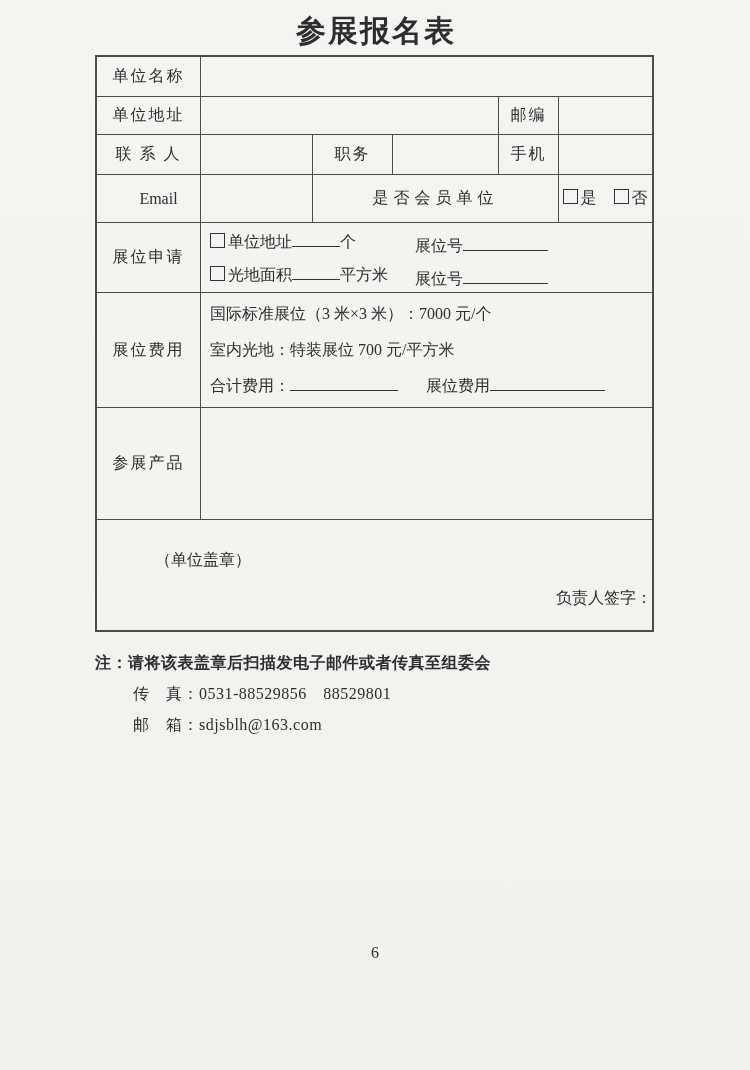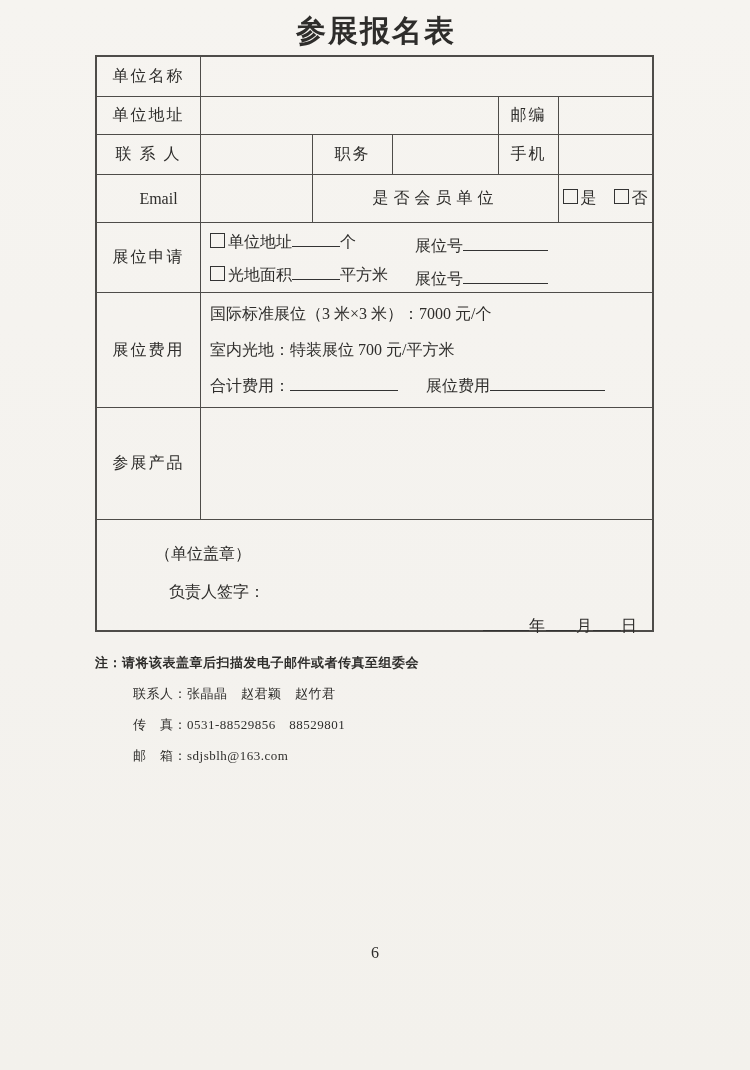--- a/index.html
+++ b/index.html
@@ -42,25 +42,25 @@
   .cb{display:inline-block;width:13px;height:13px;border:1.5px solid #333;margin-right:3px;vertical-align:-1px;background:transparent;}
   .blank{display:inline-block;border-bottom:1.5px solid #333;height:15px;vertical-align:baseline;}
   .bw48{width:48px;} .bw85{width:85px;} .bw108{width:108px;} .bw115{width:115px;}
   .bw46{width:46px;} .bw30{width:30px;} .bw28{width:28px;}
 
   .content-col{flex-direction:column;align-items:stretch;justify-content:center;padding:2px 0 2px 9px;}
   .bl{position:relative;line-height:33px;white-space:nowrap;}
   .boothno{position:absolute;left:205px;top:4px;}
   .fee-line{line-height:36px;white-space:nowrap;}
   .opinion-col{flex-direction:column;align-items:stretch;justify-content:flex-start;padding:12px 0 0 0;}
-  .stamp-line{margin-left:58px;line-height:24px;margin-top:10px;}
-  .sign-line{margin-left:72px;line-height:24px;margin-top:14px;}
+  .stamp-line{margin-left:58px;line-height:24px;margin-top:16px;}
+  .sign-line{margin-left:24px;line-height:24px;margin-top:14px;text-align:right;}
   .date-line{text-align:right;padding-right:14px;margin-top:10px;line-height:24px;letter-spacing:1px;}
 
-  .notes{margin:16px 0 0 95px;font-size:13px;}
+  .notes{margin:16px 0 0 95px;font-size:16px;}
   .note-head{font-weight:bold;line-height:30px;letter-spacing:0.5px;}
   .note-line{margin-left:38px;line-height:31px;letter-spacing:0.5px;}
   .pagenum{position:absolute;left:0;right:0;top:944px;text-align:center;font-size:16px;}
 </style>
 </head>
 <body>
 
 <div class="page">
 
   <div class="title">参展报名表</div>
@@ -125,30 +125,26 @@
 
     <div class="trow r7">
       <div class="cell lab w-label">参展产品</div>
       <div class="cell grow"></div>
     </div>
 
     <div class="trow r8">
       <div class="cell grow opinion-col">
         <div class="stamp-line">（单位盖章）</div>
         <div class="sign-line">负责人签字：</div>
-        <div class="date-line">
-          <span class="blank bw46"></span><span>年</span><span class="blank bw30"></span><span>月</span><span class="blank bw28"></span><span>日</span>
-        </div>
       </div>
     </div>
 
   </div>
 
   <div class="notes">
     <div class="note-head">注：请将该表盖章后扫描发电子邮件或者传真至组委会</div>
-    <div class="note-line">联系人：张晶晶　赵君颖　赵竹君</div>
     <div class="note-line">传　真：0531-88529856　88529801</div>
     <div class="note-line">邮　箱：sdjsblh@163.com</div>
   </div>
 
   <div class="pagenum">6</div>
 
 </div>
 
 </body></html>

